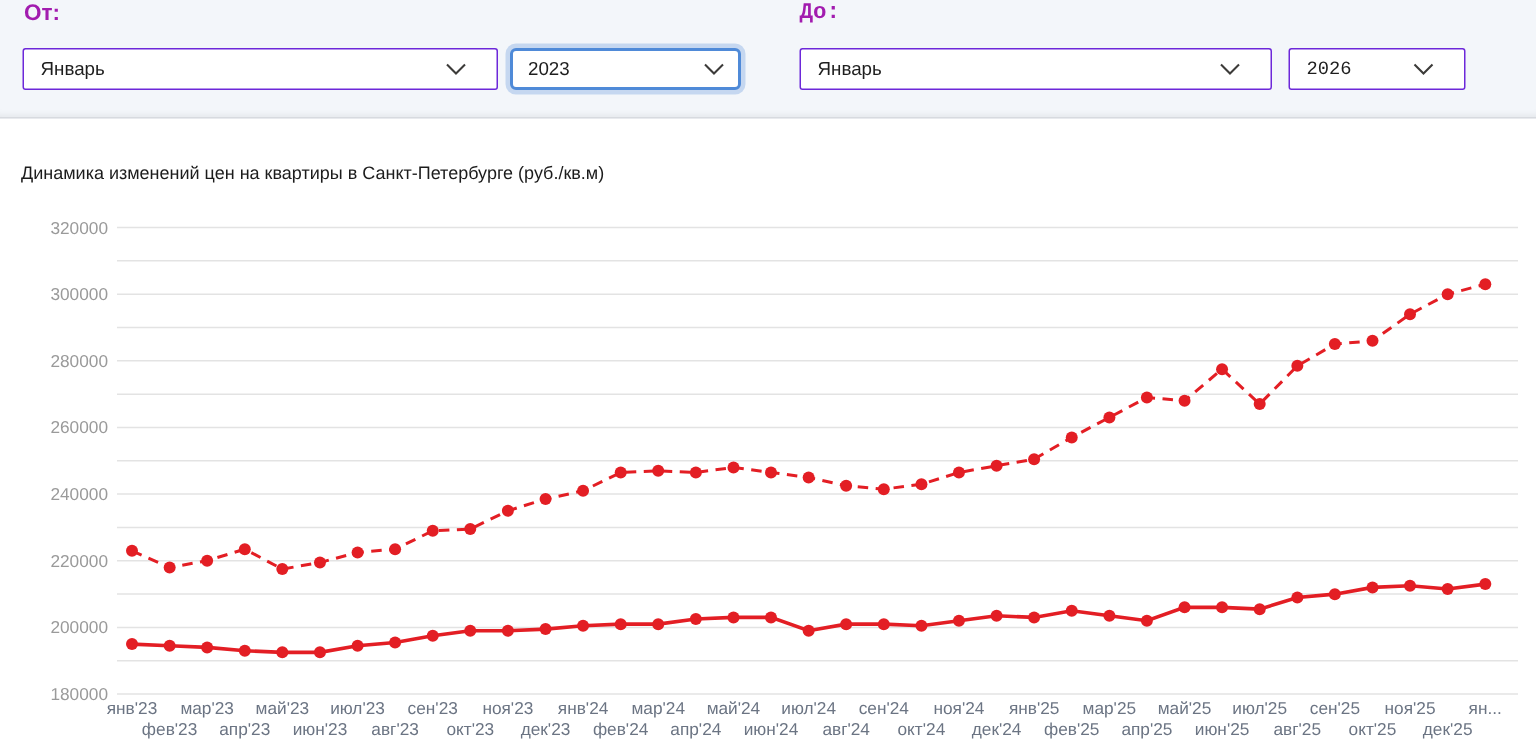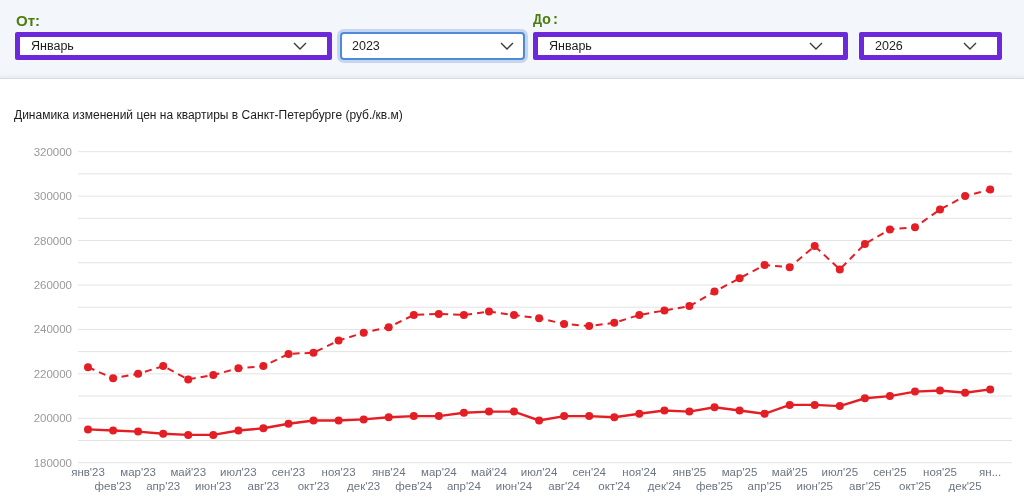--- a/index.html
+++ b/index.html
@@ -9,36 +9,36 @@
     font-family:"Liberation Sans", sans-serif;
     overflow:hidden;
   }
   .filter-bar {
     position:absolute; left:0; top:0; width:1024px; height:78px;
     background:#f3f6fa;
     border-bottom:1px solid #d7dadf;
     box-shadow: inset 0 -5px 5px -4px rgba(0,0,0,0.07);
   }
   .filter-label {
-    position:absolute; top:12px;
-    font-size:15px; font-weight:bold; color:#4d7c0f;
+    position:absolute; top:0;
+    font-size:15px; font-weight:bold; color:#a21caf;
   }
   .filter-label.from { left:16px; }
   .filter-label.to   { left:533px;font-family:Liberation Mono, monospace; }
   .select {
     position:absolute; top:32px; height:28px; box-sizing:border-box;
-    background:#ffffff; border:5px solid #6d28d9; border-radius:2px;
+    background:#ffffff; border:1px solid #6d28d9; border-radius:2px;
     display:flex; align-items:center; justify-content:space-between;
     padding:0 20px 0 11px; font-size:12.5px; color:#1e1e1e;
     cursor:pointer;
   }
   .select.month-from { left:15px;  width:317px; }
-  .select.year-from  { left:340px; width:185px; }
+  .select.year-from  { left:340px; width:154px; }
   .select.month-to   { left:533px; width:315px; }
-  .select.year-to    { left:859px; width:143px; }
+  .select.year-to    { left:859px; width:118px;font-family:Liberation Mono, monospace; }
   .select.focused {
     border:2px solid #4f8ad8; border-radius:4px;
     box-shadow:0 0 0 3px rgba(79,138,216,0.28);
     padding:0 9px 0 10px;
   }
   .chevron { display:flex; align-items:center; }
   .chart-title {
     position:absolute; left:14px; top:108px;
     font-size:12px; color:#1c1c1c;
   }

